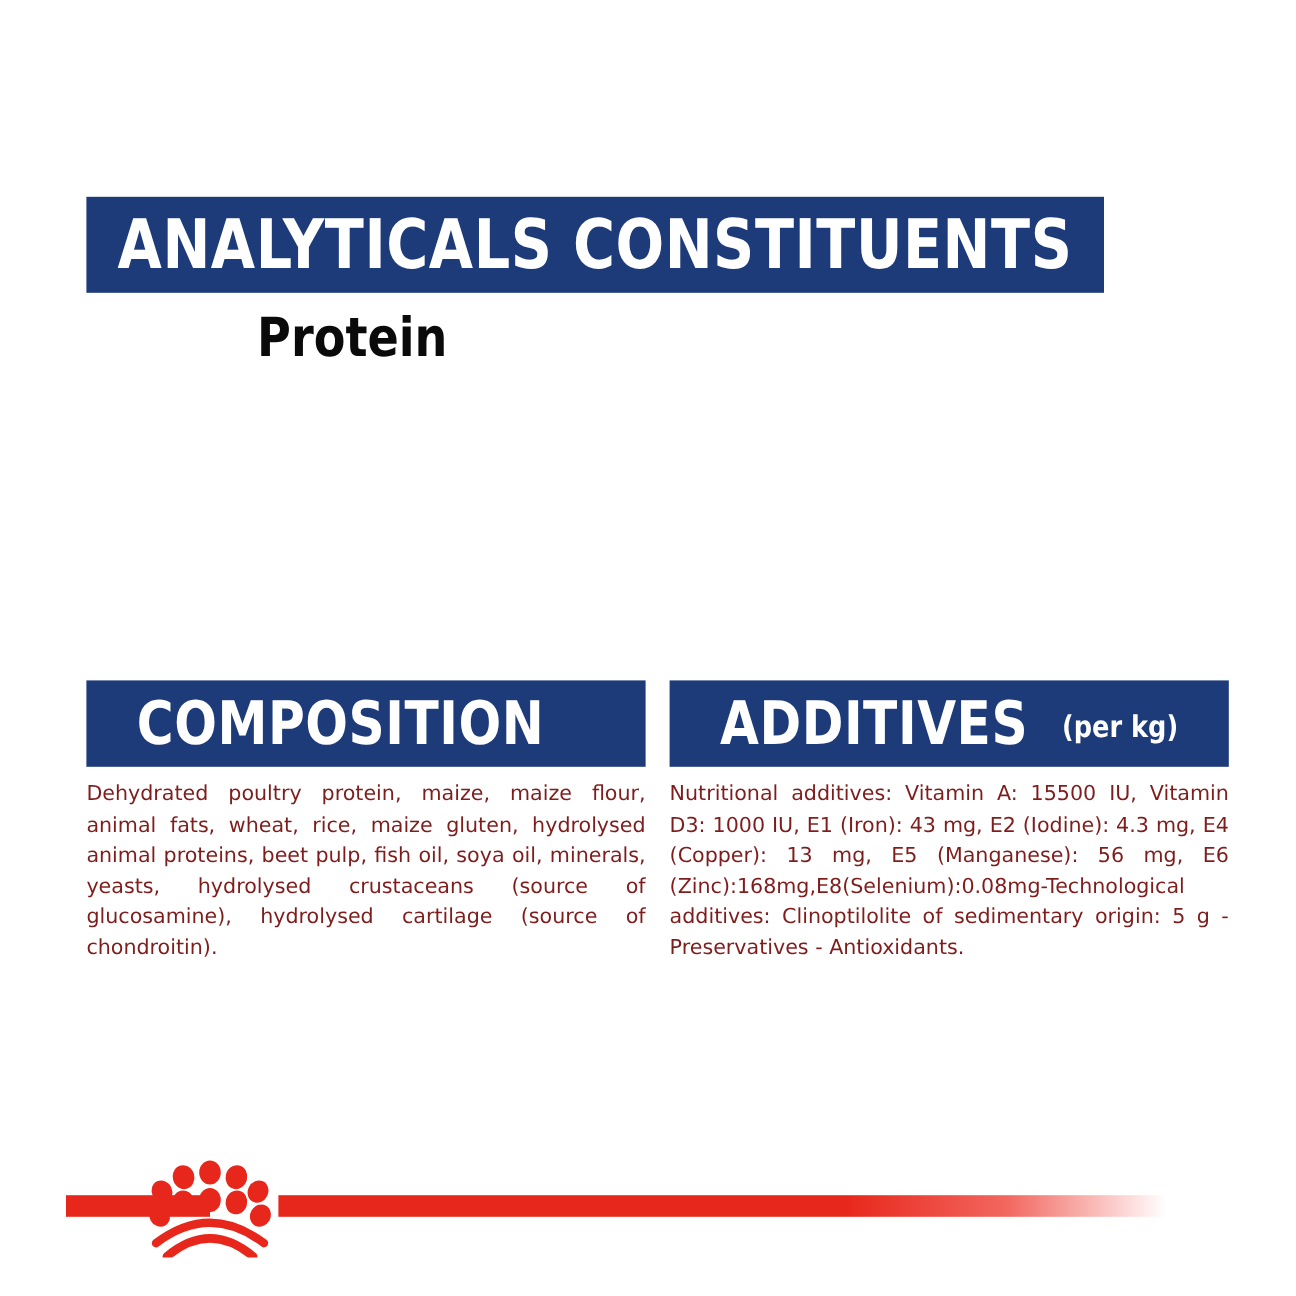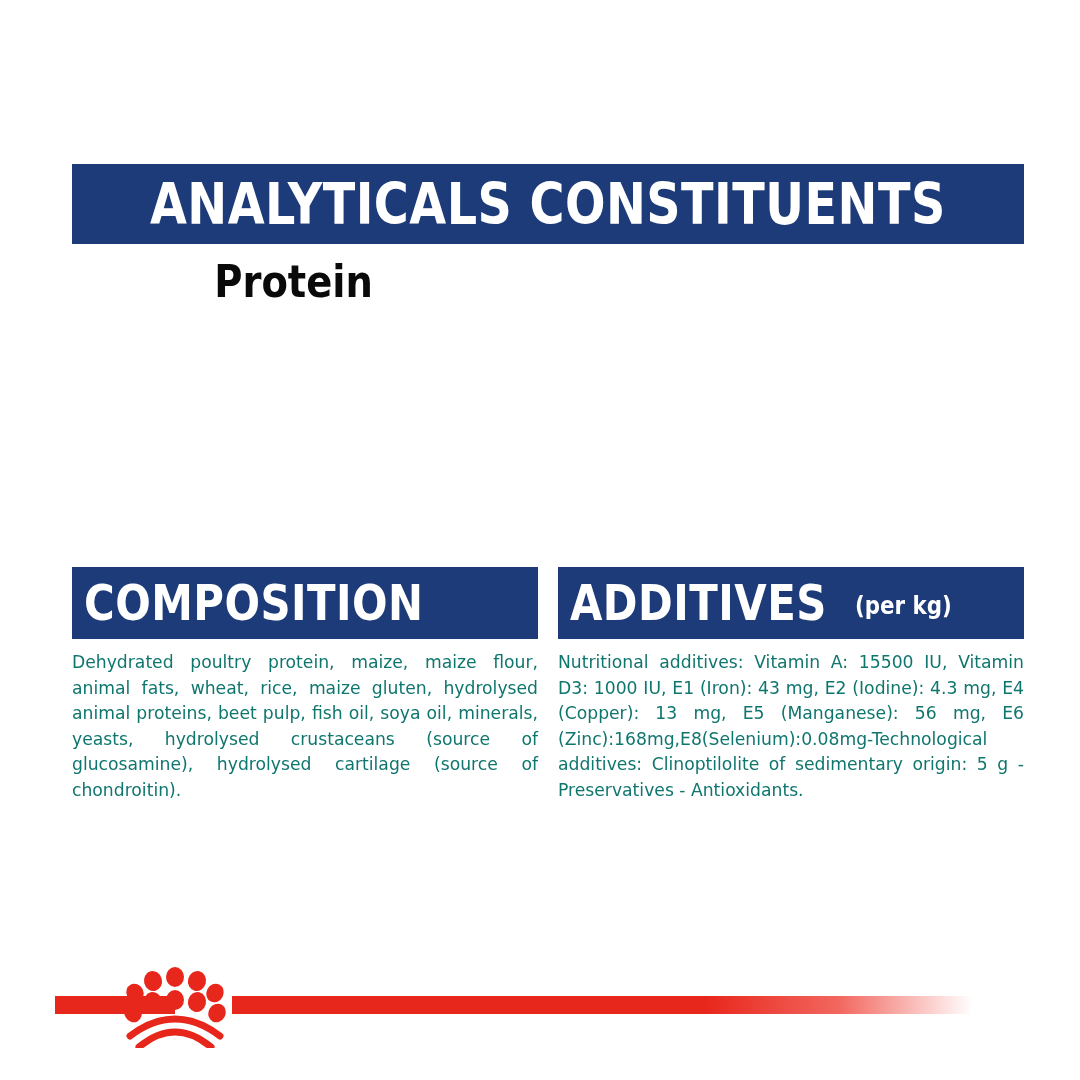--- a/index.html
+++ b/index.html
@@ -18,21 +18,21 @@
   .page {
     position: absolute;
     inset: 0;
   }
 
   
   .banner-main {
     position: absolute;
     left: 72px;
     top: 164px;
-    width: 952px;
+    width: 848px;
     height: 80px;
     background: #1d3a79;
     display: flex;
     align-items: center;
     justify-content: center;
   }
   .banner-main-title {
     color: #ffffff;
     font-family: "Liberation Sans Narrow", "DejaVu Sans Condensed", "Liberation Sans", sans-serif;
     font-weight: bold;
@@ -100,21 +100,21 @@
     gap: 20px;
   }
   .column {
     width: 466px;
   }
   .section-banner {
     height: 72px;
     background: #1d3a79;
     display: flex;
     align-items: center;
-    padding-left: 12px;
+    padding-left: 42px;
     box-sizing: border-box;
   }
   .section-title {
     color: #ffffff;
     font-family: "Liberation Sans Narrow", "DejaVu Sans Condensed", "Liberation Sans", sans-serif;
     font-weight: bold;
     font-size: 50px;
     letter-spacing: 0.5px;
     transform: scaleX(0.93);
     transform-origin: left center;
@@ -125,21 +125,21 @@
     font-family: "Liberation Sans Narrow", "DejaVu Sans Condensed", "Liberation Sans", sans-serif;
     font-weight: bold;
     font-size: 25px;
     margin-left: 9px;
     transform: scaleX(0.95) translateY(2px);
     transform-origin: left center;
     white-space: nowrap;
   }
   .section-body {
     margin-top: 11px;
-    color: #0f766e;
+    color: #7f1d1d;
     font-family: "DejaVu Sans", sans-serif;
     font-size: 17.2px;
     line-height: 25.5px;
     text-align: justify;
     text-justify: inter-word;
     hyphens: none;
   }
   .section-body.tight {
     text-align: justify;
   }

